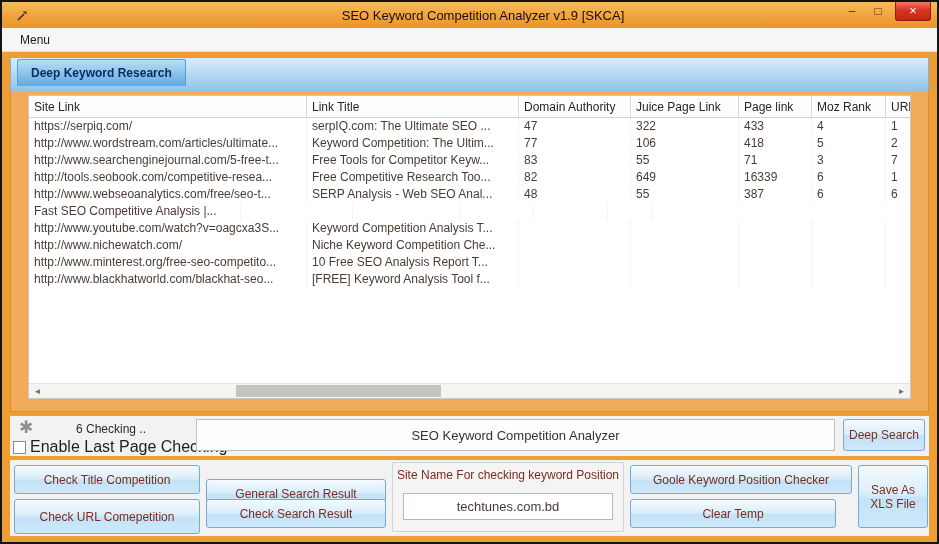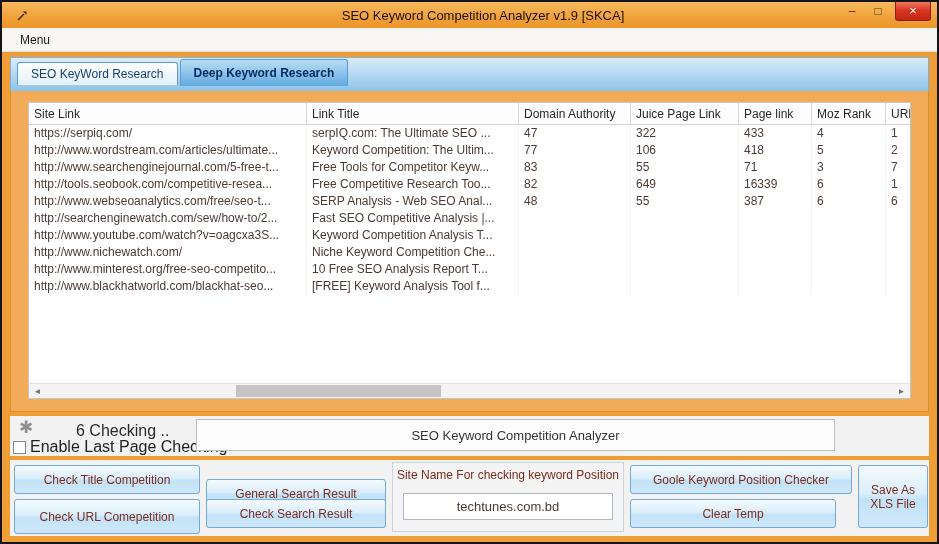--- a/index.html
+++ b/index.html
@@ -75,21 +75,21 @@
   }
   .tab.active {
     margin-top:1px; height:27px;
     background:linear-gradient(180deg,#b9def6,#61a9df);
     color:#092d60; font-weight:bold;
   }
   .tabpage {
     flex:1; min-height:0;
     background:#f2ab58;
     border:1px solid #d98f2e; border-top:none;
-    padding:11px 17px 12px;
+    padding:4px 17px 12px;
     display:flex;
   }
   
   .grid {
     flex:1; background:#fff;
     border:1px solid #c8c8c8;
     display:flex; flex-direction:column; min-height:0; overflow:hidden;
   }
   .grid-header {
     height:22px; flex:0 0 22px; display:flex;
@@ -117,21 +117,21 @@
   .scroll-thumb {
     position:absolute; top:1px; bottom:1px; left:190px; width:205px;
     background:#c4c4c4;
   }
   
   .statusstrip {
     height:40px; flex:0 0 40px;
     background:#f2f2f2; position:relative;
   }
   .spinner { position:absolute; left:9px; top:1px; font-size:17px; color:#8f8f8f; }
-  .checking { position:absolute; left:66px; top:6px; font-size:16px; color:#2a2a2a; }
+  .checking { position:absolute; left:66px; top:6px; font-size:12px; color:#2a2a2a; }
   .checkbox-row {
     position:absolute; left:3px; top:22px;
     display:flex; align-items:center; gap:4px; font-size:16px; color:#1f1f1f; cursor:default;
   }
   .checkbox {
     width:13px; height:13px; background:#fff; border:1px solid #8a8a8a; display:inline-block;
   }
   .banner {
     position:absolute; left:186px; right:94px; top:3px; height:32px;
     background:#fdfdfd; border:1px solid #bfbfbf;
@@ -195,21 +195,20 @@
   </div>
 
   <div class="menubar">
     <span class="menu-item">Menu</span>
   </div>
 
   <div class="content">
 
     <div class="tabcontrol">
       <div class="tabstrip">
-        <div class="tab inactive">SEO KeyWord Research</div>
         <div class="tab active">Deep Keyword Research</div>
       </div>
       <div class="tabpage">
         <div class="grid">
           <div class="grid-header">
               <div class="gcell ghead" style="width: 278px;">Site Link</div>
               <div class="gcell ghead" style="width: 212px;">Link Title</div>
               <div class="gcell ghead" style="width: 112px;">Domain Authority</div>
               <div class="gcell ghead" style="width: 108px;">Juice Page Link</div>
               <div class="gcell ghead" style="width: 73px;">Page link</div>
@@ -256,21 +255,20 @@
               <div class="grow">
                 <div class="gcell" style="width: 278px;">http://www.webseoanalytics.com/free/seo-t...</div>
                 <div class="gcell" style="width: 212px;">SERP Analysis - Web SEO Anal...</div>
                 <div class="gcell" style="width: 112px;">48</div>
                 <div class="gcell" style="width: 108px;">55</div>
                 <div class="gcell" style="width: 73px;">387</div>
                 <div class="gcell" style="width: 74px;">6</div>
                 <div class="gcell" style="width: 44px;">6</div>
               </div>
               <div class="grow">
-                <div class="gcell" style="width: 278px;">http://searchenginewatch.com/sew/how-to/2...</div>
                 <div class="gcell" style="width: 212px;">Fast SEO Competitive Analysis |...</div>
                 <div class="gcell" style="width: 112px;"></div>
                 <div class="gcell" style="width: 108px;"></div>
                 <div class="gcell" style="width: 73px;"></div>
                 <div class="gcell" style="width: 74px;"></div>
                 <div class="gcell" style="width: 44px;"></div>
               </div>
               <div class="grow">
                 <div class="gcell" style="width: 278px;">http://www.youtube.com/watch?v=oagcxa3S...</div>
                 <div class="gcell" style="width: 212px;">Keyword Competition Analysis T...</div>
@@ -320,20 +318,21 @@
     </div>
 
     <div class="statusstrip">
       <span class="spinner">✱</span>
       <span class="checking">6 Checking ..</span>
       <label class="checkbox-row">
         <span class="checkbox"></span>
         <span>Enable Last Page Checking</span>
       </label>
       <div class="banner">SEO Keyword Competition Analyzer</div>
+      <button class="btn deep-search">Deep Search</button>
     </div>
 
     <div class="bottompanel">
       <button class="btn b-title">Check Title Competition</button>
       <button class="btn b-url">Check URL Comepetition</button>
       <button class="btn b-general">General Search Result</button>
       <button class="btn b-checksearch">Check Search Result</button>
       <div class="groupbox">
         <div class="group-label">Site Name For checking keyword Position</div>
         <input class="site-input" value="techtunes.com.bd" style="">

